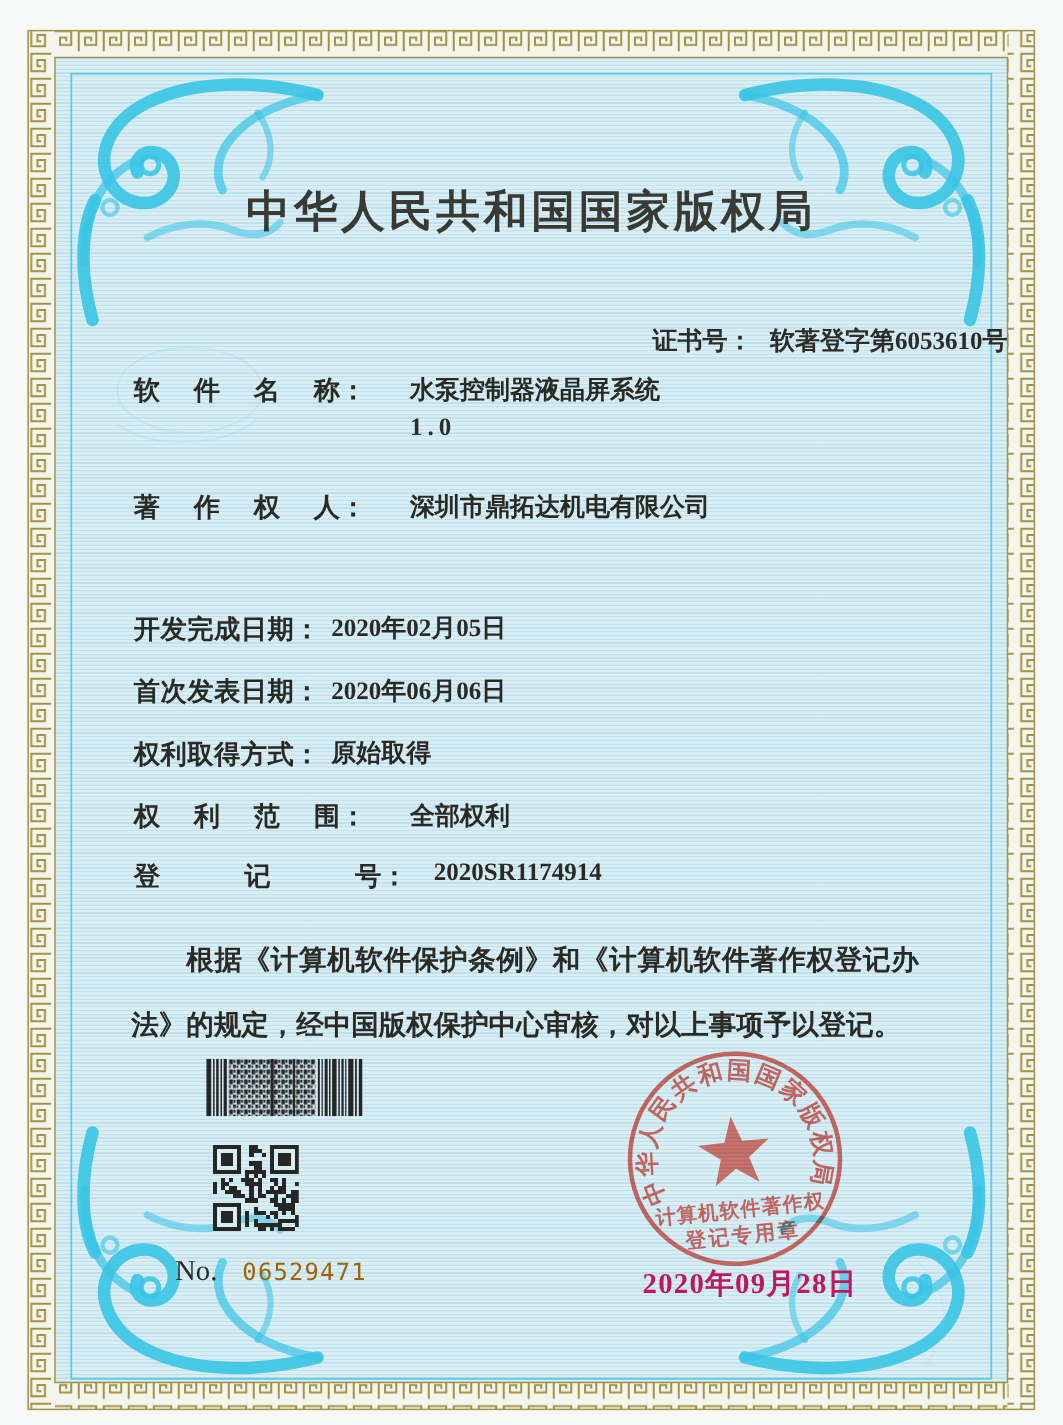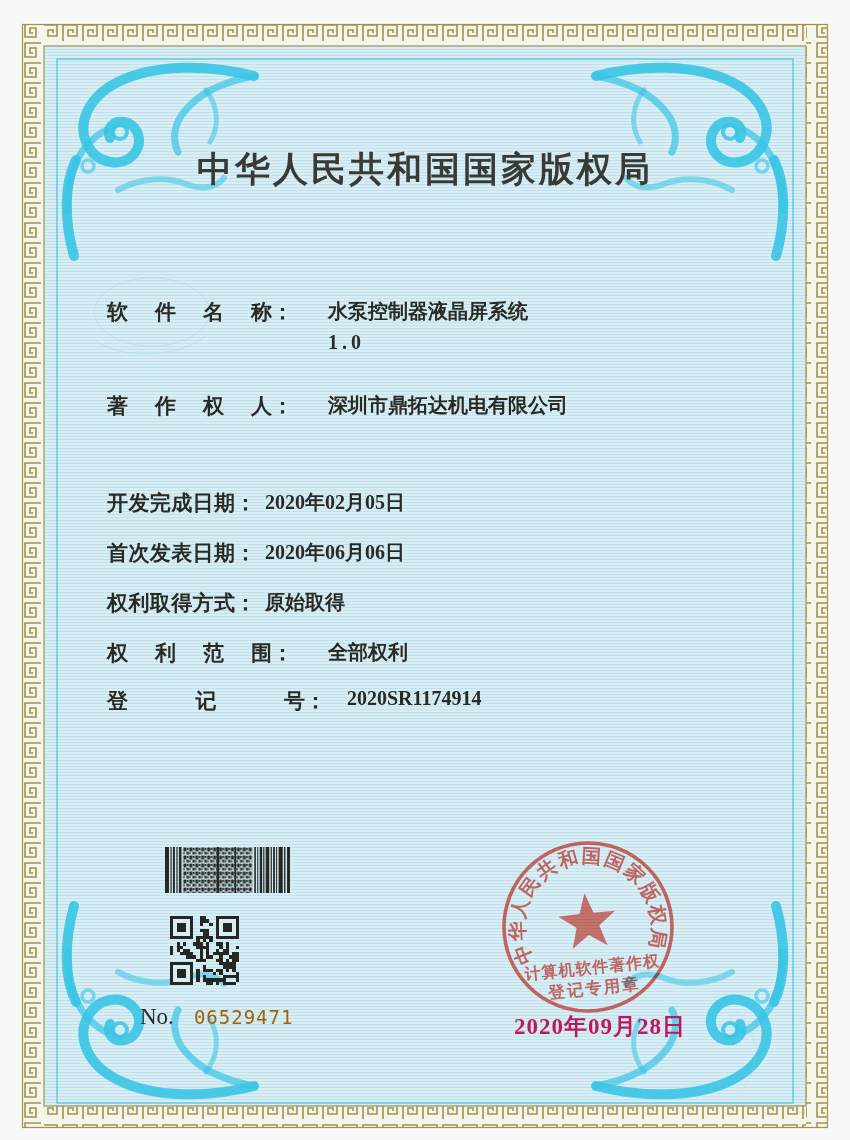--- a/index.html
+++ b/index.html
@@ -81,20 +81,21 @@
       <ellipse cx="152" cy="312" rx="58" ry="34"></ellipse>
       <path d="M95,340 C120,360 180,358 205,336"></path>
       <path d="M735,1010 C760,1030 762,1070 740,1092" opacity="0.5"></path>
     </g>
   </svg>
 
   <div class="texture"></div>
 
   <div class="title1">中华人民共和国国家版权局</div>
 
+  <div class="certno"><span>证书号：</span><span class="cv">软著登字第6053610号</span></div>
 
   <div class="frow" style="top:298px"><span class="flabel w4">
         <span>软</span>
         <span>件</span>
         <span>名</span>
         <span>称</span>
       </span><span class="fcolon">：</span><span class="fvalue mA">水泵控制器液晶屏系统</span></div>
   <div class="version">1.0</div>
   <div class="frow" style="top:392px"><span class="flabel w4">
         <span>著</span>
@@ -131,20 +132,21 @@
         <span>利</span>
         <span>范</span>
         <span>围</span>
       </span><span class="fcolon">：</span><span class="fvalue mA">全部权利</span></div>
   <div class="frow" style="top:687px"><span class="flabel w3">
         <span>登</span>
         <span>记</span>
         <span>号</span>
       </span><span class="fcolon">：</span><span class="fvalue mC">2020SR1174914</span></div>
 
+  <div class="statement">根据《计算机软件保护条例》和《计算机软件著作权登记办法》的规定，经中国版权保护中心审核，对以上事项予以登记。</div>
 
   <svg class="barcode" viewBox="0 0 126 46" xmlns="http://www.w3.org/2000/svg" preserveAspectRatio="none">
     <defs>
       <pattern id="bcn" width="6" height="8" patternUnits="userSpaceOnUse">
         <rect x="0.5" y="0.5" width="3" height="4" fill="#262624"></rect>
         <rect x="3.6" y="4.6" width="2.2" height="3" fill="#262624"></rect>
         <rect x="0.4" y="5.2" width="1.4" height="2.2" fill="#262624"></rect>
         <rect x="4" y="0.8" width="1.6" height="2.4" fill="#262624"></rect>
       </pattern>
     </defs>

